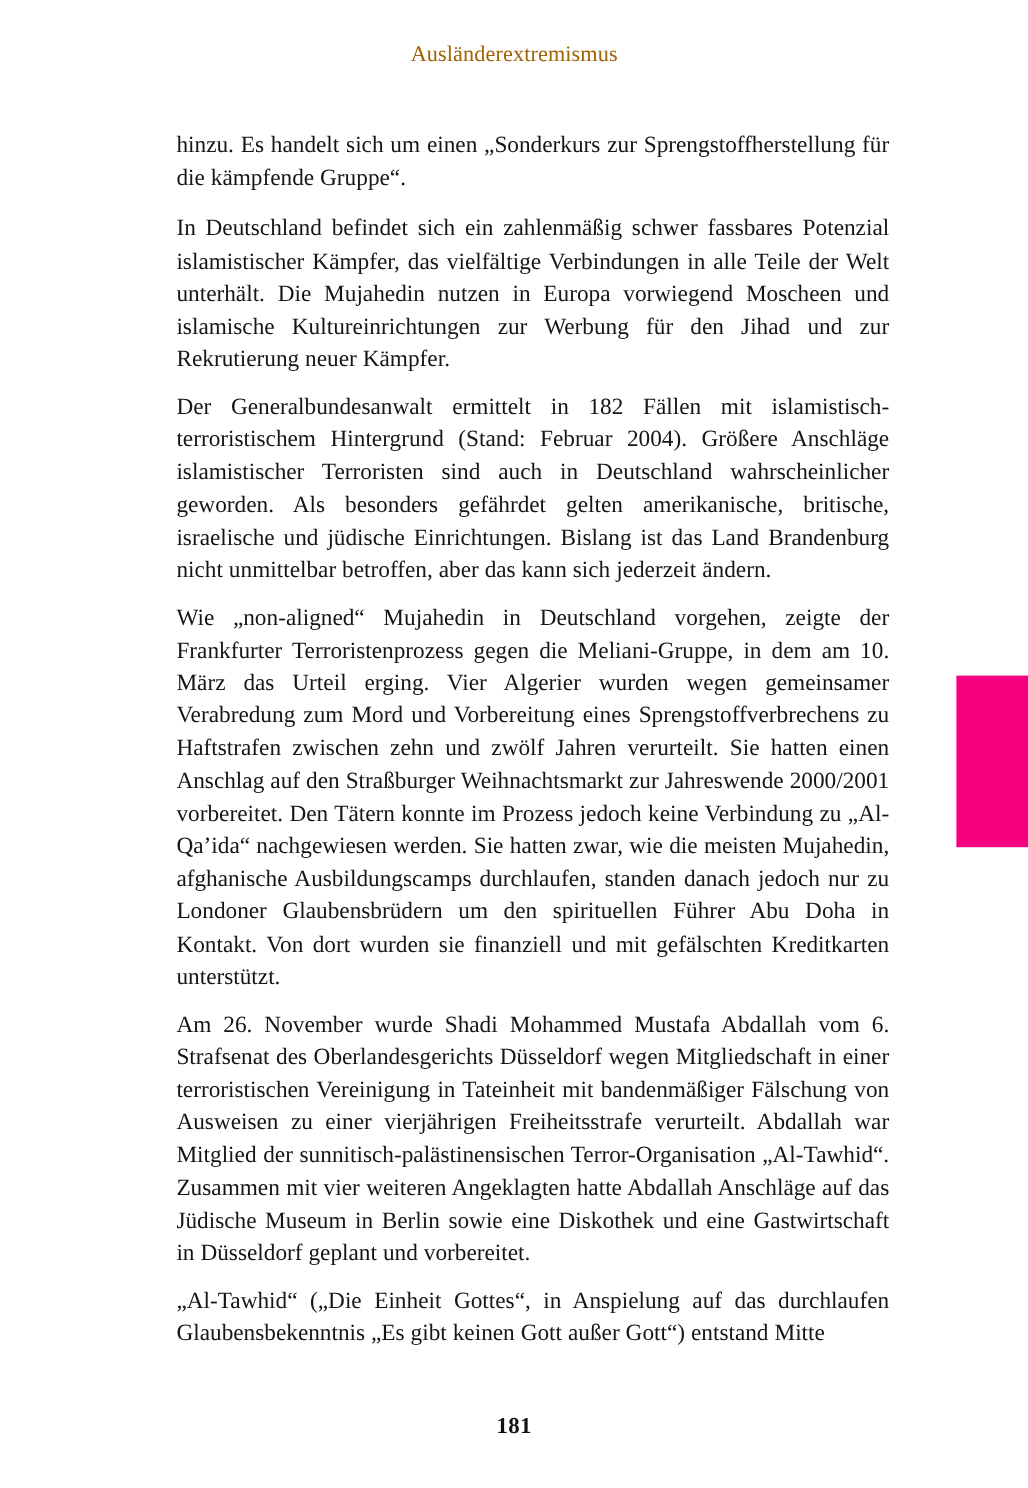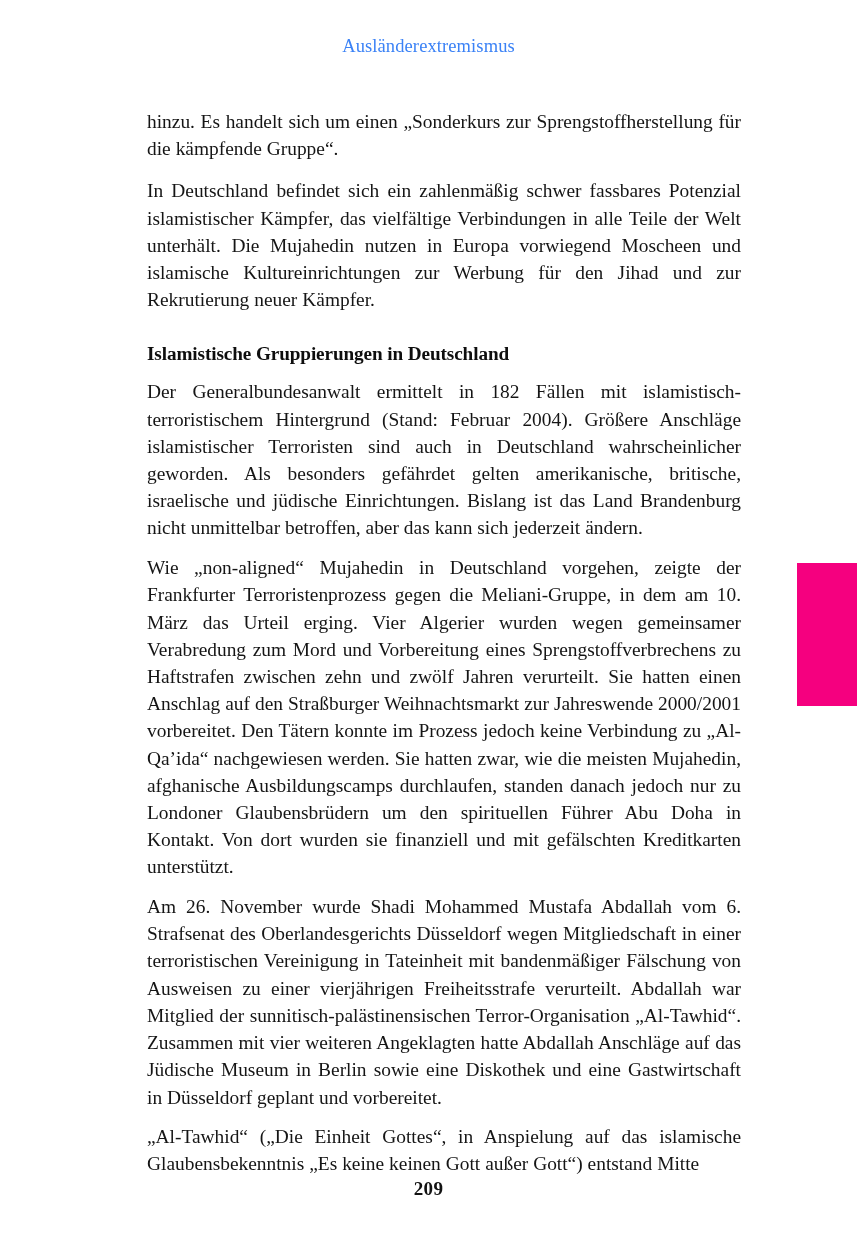--- a/index.html
+++ b/index.html
@@ -25,21 +25,21 @@
 
   
   .running-header {
     position: absolute;
     top: 36px;
     left: 0;
     width: 857px;
     text-align: center;
     font-size: 18.5px;
     letter-spacing: 0.1px;
-    color: #3b82f6;
+    color: #a16207;
   }
 
   
   .textcol {
     position: absolute;
     left: 147px;
     top: 108px;
     width: 594px;
   }
 
@@ -97,29 +97,28 @@
 <div class="page">
 
   <div class="running-header">Ausländerextremismus</div>
 
   <div class="textcol">
 
     <p class="para tight">hinzu. Es handelt sich um einen „Sonderkurs zur Sprengstoffherstellung für die kämpfende Gruppe“.</p>
 
     <p class="para">In Deutschland befindet sich ein zahlenmäßig schwer fassbares Potenzial islamistischer Kämpfer, das vielfältige Verbindungen in alle Teile der Welt unterhält. Die Mujahedin nutzen in Europa vorwiegend Moscheen und islamische Kultureinrichtungen zur Werbung für den Jihad und zur Rekrutierung neuer Kämpfer.</p>
 
-    <h2 class="subhead">Islamistische Gruppierungen in Deutschland</h2>
 
     <p class="para">Der Generalbundesanwalt ermittelt in 182 Fällen mit islamistisch-terroristischem Hintergrund (Stand: Februar 2004). Größere Anschläge islamistischer Terroristen sind auch in Deutschland wahrscheinlicher geworden. Als besonders gefährdet gelten amerikanische, britische, israelische und jüdische Einrichtungen. Bislang ist das Land Brandenburg nicht unmittelbar betroffen, aber das kann sich jederzeit ändern.</p>
 
     <p class="para">Wie „non-aligned“ Mujahedin in Deutschland vorgehen, zeigte der Frankfurter Terroristenprozess gegen die Meliani-Gruppe, in dem am 10. März das Urteil erging. Vier Algerier wurden wegen gemeinsamer Verabredung zum Mord und Vorbereitung eines Sprengstoffverbrechens zu Haftstrafen zwischen zehn und zwölf Jahren verurteilt. Sie hatten einen Anschlag auf den Straßburger Weihnachtsmarkt zur Jahreswende 2000/2001 vorbereitet. Den Tätern konnte im Prozess jedoch keine Verbindung zu „Al-Qa’ida“ nachgewiesen werden. Sie hatten zwar, wie die meisten Mujahedin, afghanische Ausbildungscamps durchlaufen, standen danach jedoch nur zu Londoner Glaubensbrüdern um den spirituellen Führer Abu Doha in Kontakt. Von dort wurden sie finanziell und mit gefälschten Kreditkarten unterstützt.</p>
 
     <p class="para">Am 26. November wurde Shadi Mohammed Mustafa Abdallah vom 6. Strafsenat des Oberlandesgerichts Düsseldorf wegen Mitgliedschaft in einer terroristischen Vereinigung in Tateinheit mit bandenmäßiger Fälschung von Ausweisen zu einer vierjährigen Freiheitsstrafe verurteilt. Abdallah war Mitglied der sunnitisch-palästinensischen Terror-Organisation „Al-Tawhid“. Zusammen mit vier weiteren Angeklagten hatte Abdallah Anschläge auf das Jüdische Museum in Berlin sowie eine Diskothek und eine Gastwirtschaft in Düsseldorf geplant und vorbereitet.</p>
 
-    <p class="para">„Al-Tawhid“ („Die Einheit Gottes“, in Anspielung auf das islamische Glaubensbekenntnis „Es keine keinen Gott außer Gott“) entstand Mitte</p>
+    <p class="para">„Al-Tawhid“ („Die Einheit Gottes“, in Anspielung auf das durchlaufen Glaubensbekenntnis „Es gibt keinen Gott außer Gott“) entstand Mitte</p>
 
   </div>
 
   <div class="tab-marker" style="background: rgb(245, 0, 127);"></div>
 
-  <div class="folio">209</div>
+  <div class="folio">181</div>
 
 </div>
 
 </body></html>

